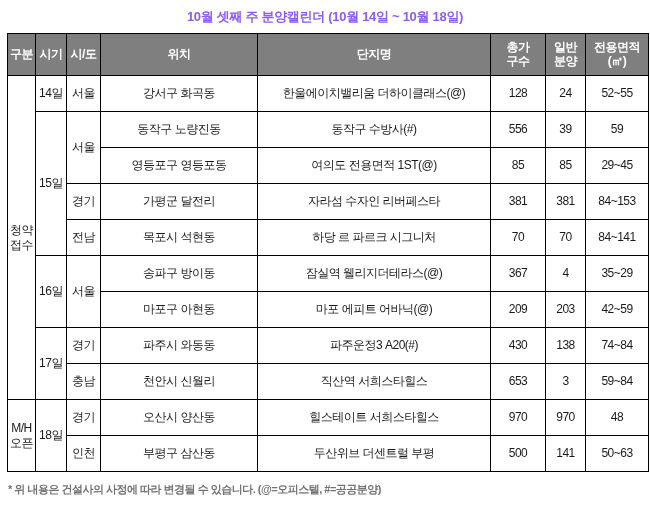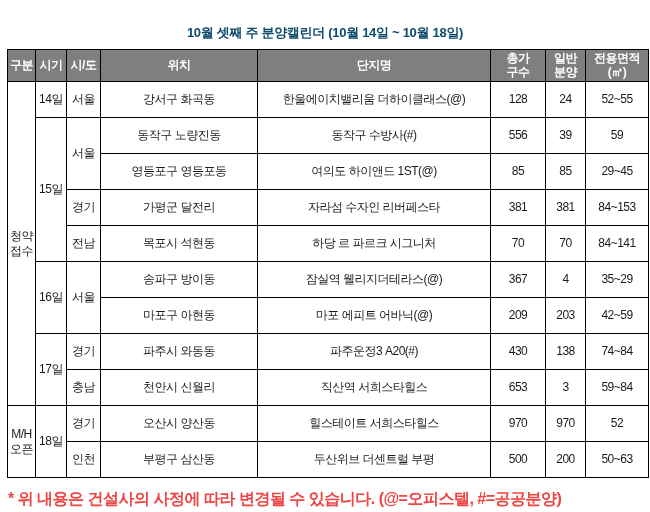--- a/index.html
+++ b/index.html
@@ -10,23 +10,23 @@
     height: 512px;
     background: #ffffff;
     font-family: "Liberation Sans", sans-serif;
     color: #000000;
   }
   .page { width: 650px; height: 512px; overflow: hidden; }
   .title {
     text-align: center;
     font-weight: bold;
     font-size: 13px;
-    padding-top: 24px;
+    padding-top: 8px;
     letter-spacing: -0.3px;
-    color: #0c4a6e;
+    color: #8b5cf6;
   }
   table.calendar {
     border-collapse: collapse;
     table-layout: fixed;
     width: 641px;
     margin: 7px 0 0 7px;
   }
   table.calendar th, table.calendar td {
     border: 1px solid #000000;
     text-align: center;
@@ -34,38 +34,38 @@
     padding: 0 1px;
     white-space: pre-line;
     overflow: hidden;
   }
   table.calendar th {
     background: #7f7f7f;
     color: #ffffff;
     font-weight: bold;
     font-size: 12px;
     line-height: 1.15;
-    height: 32px;
+    height: 42px;
     letter-spacing: -0.5px;
   }
   table.calendar td {
     font-size: 12px;
     height: 36px;
     line-height: 1.25;
     letter-spacing: -0.5px;
     color: #1a1a1a;
   }
   .footnotes {
     margin: 9px 0 0 8px;
   }
   .footnote {
     font-weight: bold;
-    font-size: 16px;
+    font-size: 11px;
     letter-spacing: -0.5px;
-    color: #ef4444;
+    color: #737373;
     line-height: 1.55;
   }
 </style>
 </head>
 <body>
 
 <div class="page">
 
   <div class="title">10월 셋째 주 분양캘린더 (10월 14일 ~ 10월 18일)</div>
 
@@ -111,21 +111,21 @@
         <td rowspan="4">15일</td>
         <td rowspan="2">서울</td>
         <td>동작구 노량진동</td>
         <td>동작구 수방사(#)</td>
         <td>556</td>
         <td>39</td>
         <td>59</td>
       </tr>
       <tr>
         <td>영등포구 영등포동</td>
-        <td>여의도 하이앤드 1ST(@)</td>
+        <td>여의도 전용면적 1ST(@)</td>
         <td>85</td>
         <td>85</td>
         <td>29~45</td>
       </tr>
       <tr>
         <td>경기</td>
         <td>가평군 달전리</td>
         <td>자라섬 수자인 리버페스타</td>
         <td>381</td>
         <td>381</td>
@@ -174,28 +174,28 @@
       </tr>
       <tr>
         <td rowspan="2">M/H
 오픈</td>
         <td rowspan="2">18일</td>
         <td>경기</td>
         <td>오산시 양산동</td>
         <td>힐스테이트 서희스타힐스</td>
         <td>970</td>
         <td>970</td>
-        <td>52</td>
+        <td>48</td>
       </tr>
       <tr>
         <td>인천</td>
         <td>부평구 삼산동</td>
         <td>두산위브 더센트럴 부평</td>
         <td>500</td>
-        <td>200</td>
+        <td>141</td>
         <td>50~63</td>
       </tr>
     </tbody>
   </table>
 
   <div class="footnotes">
     <div class="footnote">* 위 내용은 건설사의 사정에 따라 변경될 수 있습니다. (@=오피스텔, #=공공분양)</div>
   </div>
 
 </div>

